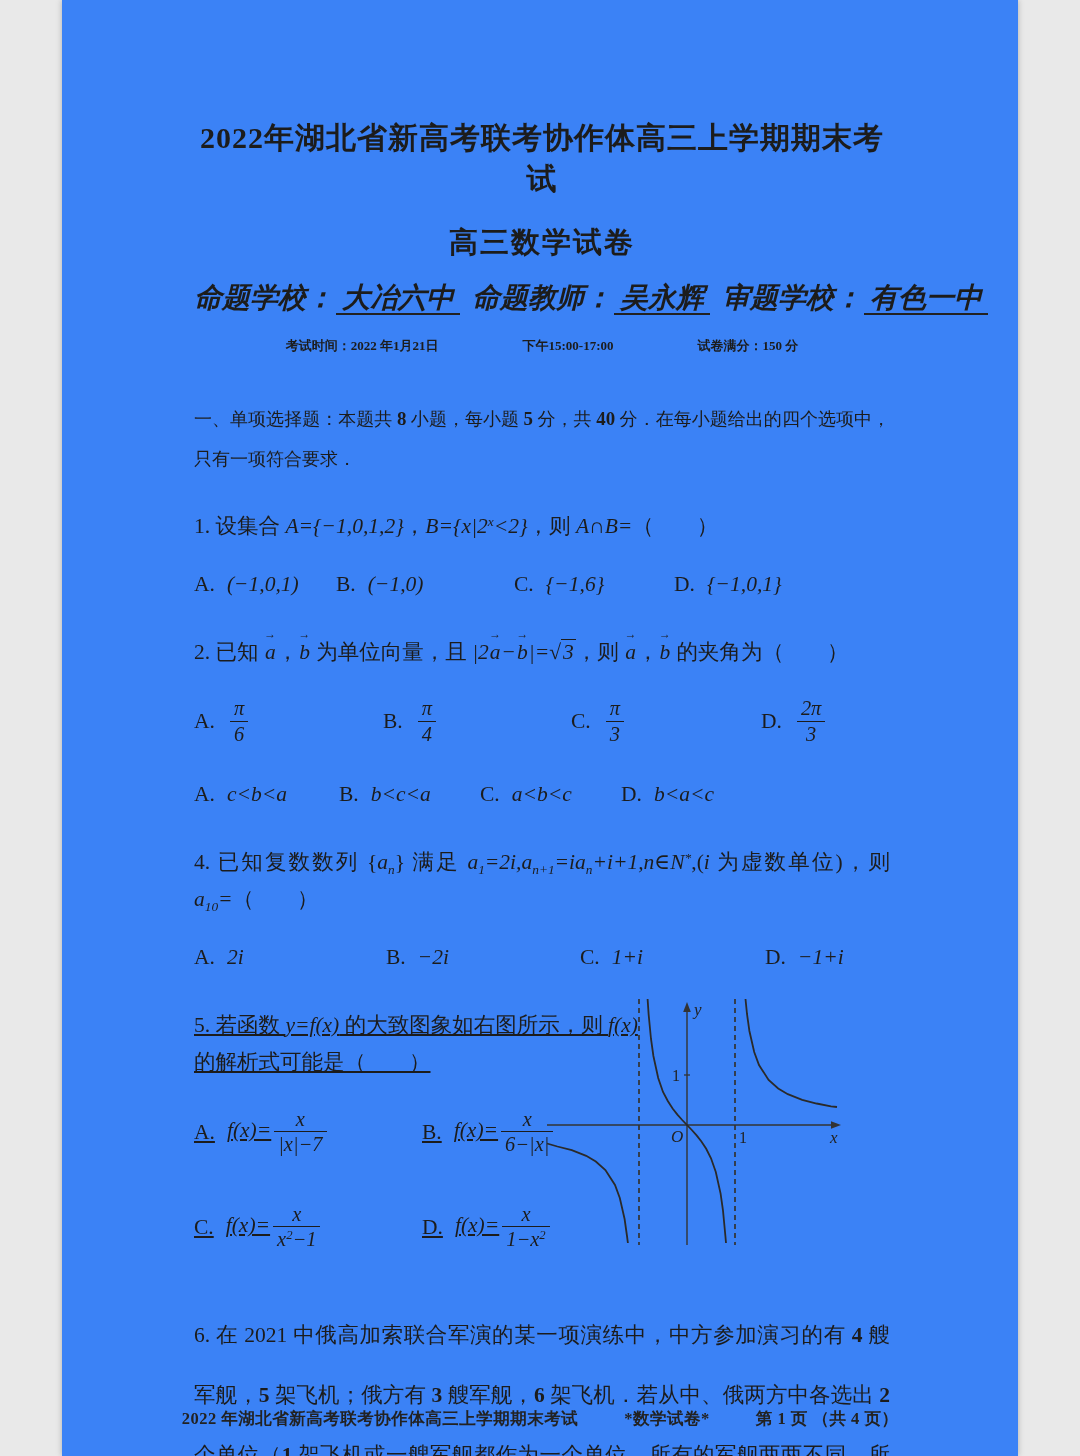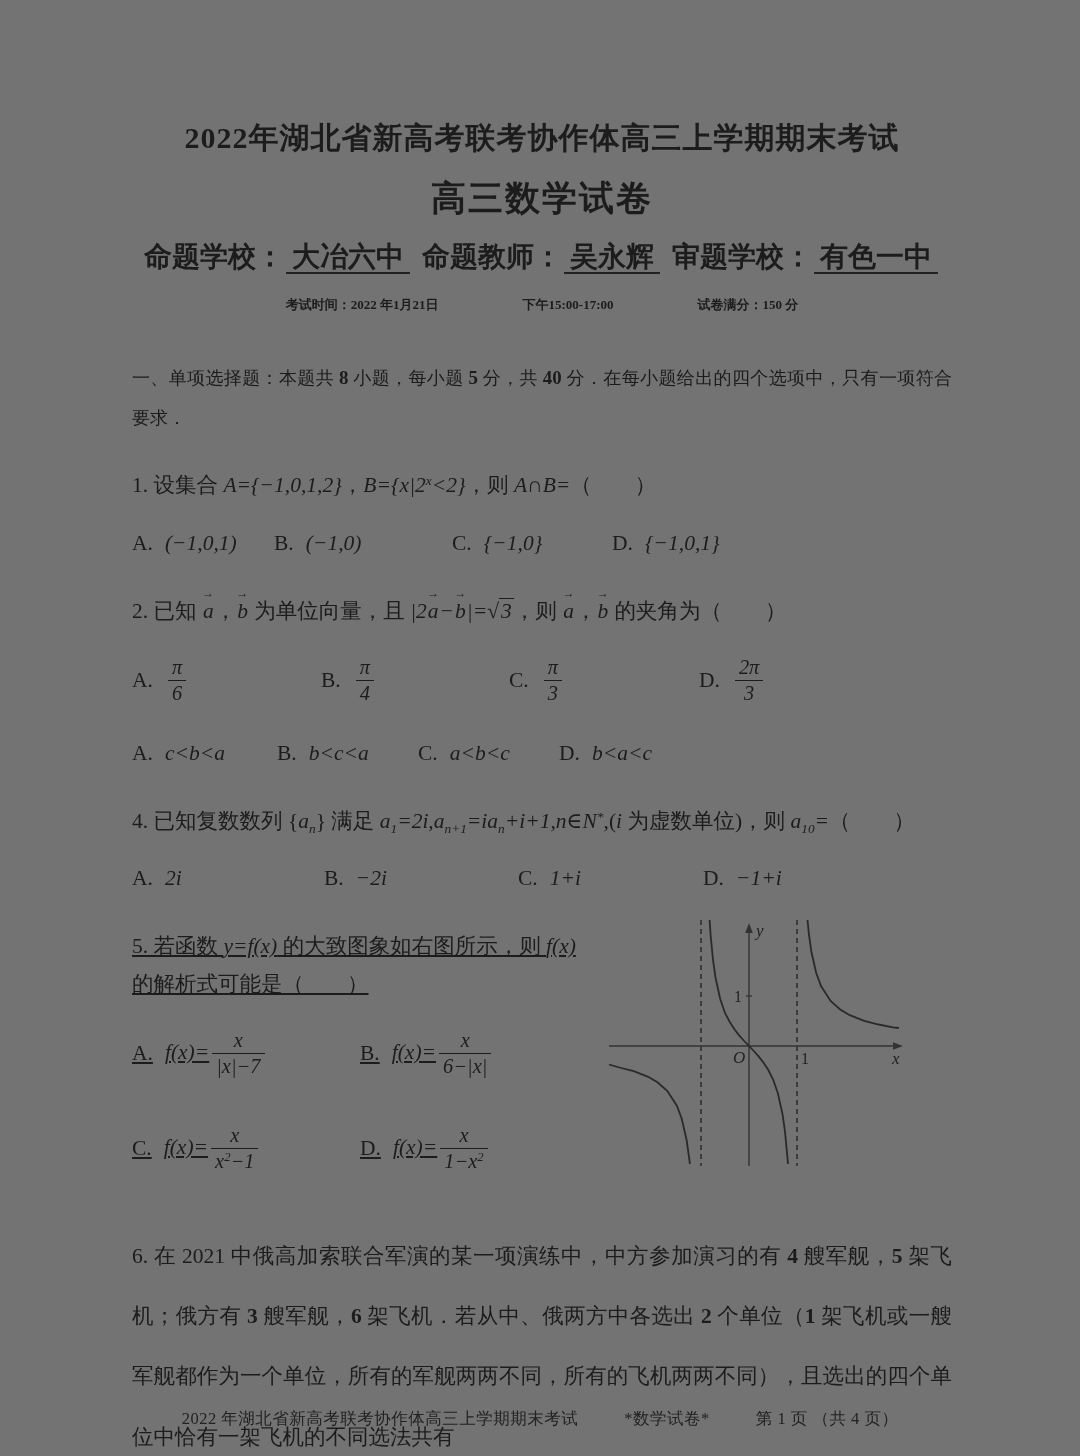--- a/index.html
+++ b/index.html
@@ -1,26 +1,26 @@
 <!DOCTYPE html>
 <html><head>
 <meta charset="utf-8">
 <style>
   html,body{margin:0;padding:0;background:#e9e9e9;}
   .page{
-    width:1080px;height:1456px;position:relative;margin:0 auto;
-    background:#737373;color:#1c1c1c;
+    width:956px;height:1456px;position:relative;margin:0 auto;
+    background:#3b82f6;color:#1c1c1c;
     font-family:"Liberation Serif","DejaVu Serif",serif;
     overflow:hidden;
     box-shadow:0 0 6px rgba(0,0,0,.25);
   }
   .content{padding:118px 128px 0 132px;}
   .exam-title{font-size:30px;font-weight:bold;text-align:center;letter-spacing:1px;}
-  .paper-title{font-size:35px;font-weight:bold;text-align:center;margin-top:16px;letter-spacing:2px;}
-  .byline{font-size:28px;font-weight:bold;text-align:center;margin-top:16px;white-space:nowrap;}
+  .paper-title{font-size:29px;font-weight:bold;text-align:center;margin-top:23px;letter-spacing:2px;}
+  .byline{font-size:28px;font-weight:bold;text-align:center;margin-top:16px;white-space:nowrap;font-style:italic;}
   .byline .ul{border-bottom:2px solid #222;padding:0 6px;margin:0 2px;}
   .byline .lbl{margin-left:10px;}
   .meta{display:flex;justify-content:center;gap:84px;font-size:13px;font-weight:bold;margin-top:20px;}
   .sec-heading{margin-top:44px;font-size:18px;line-height:2.15;text-align:justify;}
   .sec-heading b{font-size:1.05em;}
   .q{margin-top:30px;font-size:21.5px;line-height:1.75;}
   .stem{text-align:justify;}
   .q6 .stem{line-height:2.8;}
   .opts{display:grid;margin-top:20px;font-size:21.5px;align-items:center;}
   .opts-1{grid-template-columns:142px 178px 160px auto;}
@@ -40,21 +40,21 @@
   .fden{display:block;border-top:1.6px solid #1c1c1c;padding:1px 4px 0 4px;}
   .vec{display:inline-block;position:relative;margin:0 1px;}
   .vec .va{position:absolute;left:50%;transform:translateX(-50%);top:-0.78em;font-size:0.55em;font-style:normal;}
   .sqrt .sq{border-top:1.5px solid #1c1c1c;padding:0 2px;}
   
   .q5{position:relative;min-height:268px;text-decoration:underline;}
   .q5 .stem{width:560px;}
   .graph{position:absolute;right:40px;top:-10px;}
   .graph text{font-size:17px;font-style:italic;fill:#222;}
   .graph text.num{font-style:normal;font-size:16px;}
-  .footer{position:absolute;bottom:26px;left:0;width:100%;display:flex;justify-content:center;gap:46px;font-size:16.5px;color:#222;letter-spacing:0.5px;}
+  .footer{position:absolute;bottom:26px;left:0;width:100%;display:flex;justify-content:center;gap:46px;font-size:16.5px;color:#222;letter-spacing:0.5px;font-weight:bold;}
 </style>
 </head>
 <body>
 
 <div class="page">
   <div class="content">
 
     <div class="exam-title">2022年湖北省新高考联考协作体高三上学期期末考试</div>
     <div class="paper-title">高三数学试卷</div>
 
@@ -74,21 +74,21 @@
           <span class="opt">
             <span class="olabel">A.</span>
             <span class="obody"><span class="m">(−1,0,1)</span></span>
           </span>
           <span class="opt">
             <span class="olabel">B.</span>
             <span class="obody"><span class="m">(−1,0)</span></span>
           </span>
           <span class="opt">
             <span class="olabel">C.</span>
-            <span class="obody"><span class="m">{−1,0}</span></span>
+            <span class="obody"><span class="m">{−1,6}</span></span>
           </span>
           <span class="opt">
             <span class="olabel">D.</span>
             <span class="obody"><span class="m">{−1,0,1}</span></span>
           </span>
         </div>
     </div>
 
     <div class="q">
       <div class="stem">2. 已知 <span class="m"><span class="vec">a<span class="va">→</span></span></span>，<span class="m"><span class="vec">b<span class="va">→</span></span></span> 为单位向量，且 <span class="m">|2<span class="vec">a<span class="va">→</span></span>−<span class="vec">b<span class="va">→</span></span>|=<span class="sqrt">√<span class="sq">3</span></span></span>，则 <span class="m"><span class="vec">a<span class="va">→</span></span></span>，<span class="m"><span class="vec">b<span class="va">→</span></span></span> 的夹角为（　　）</div>

